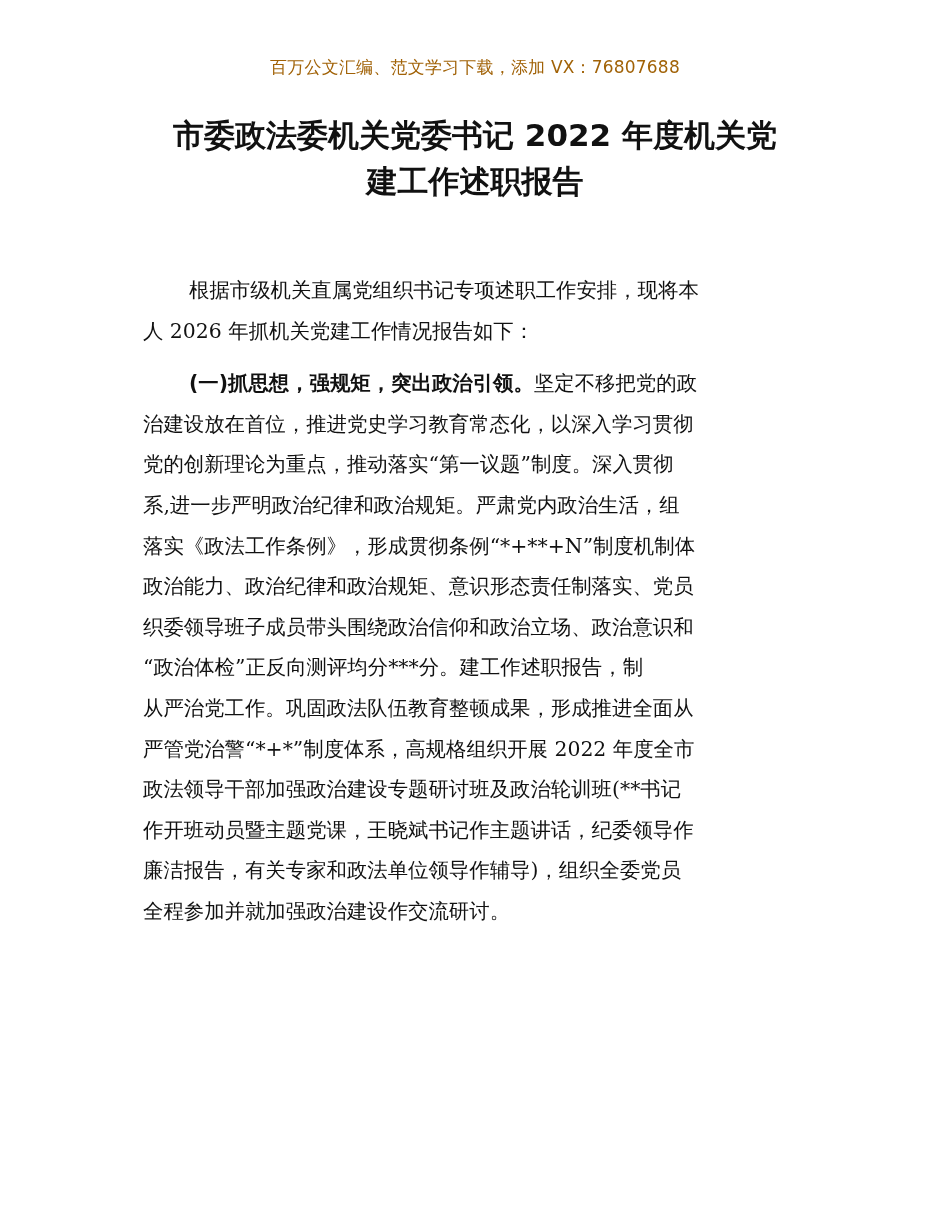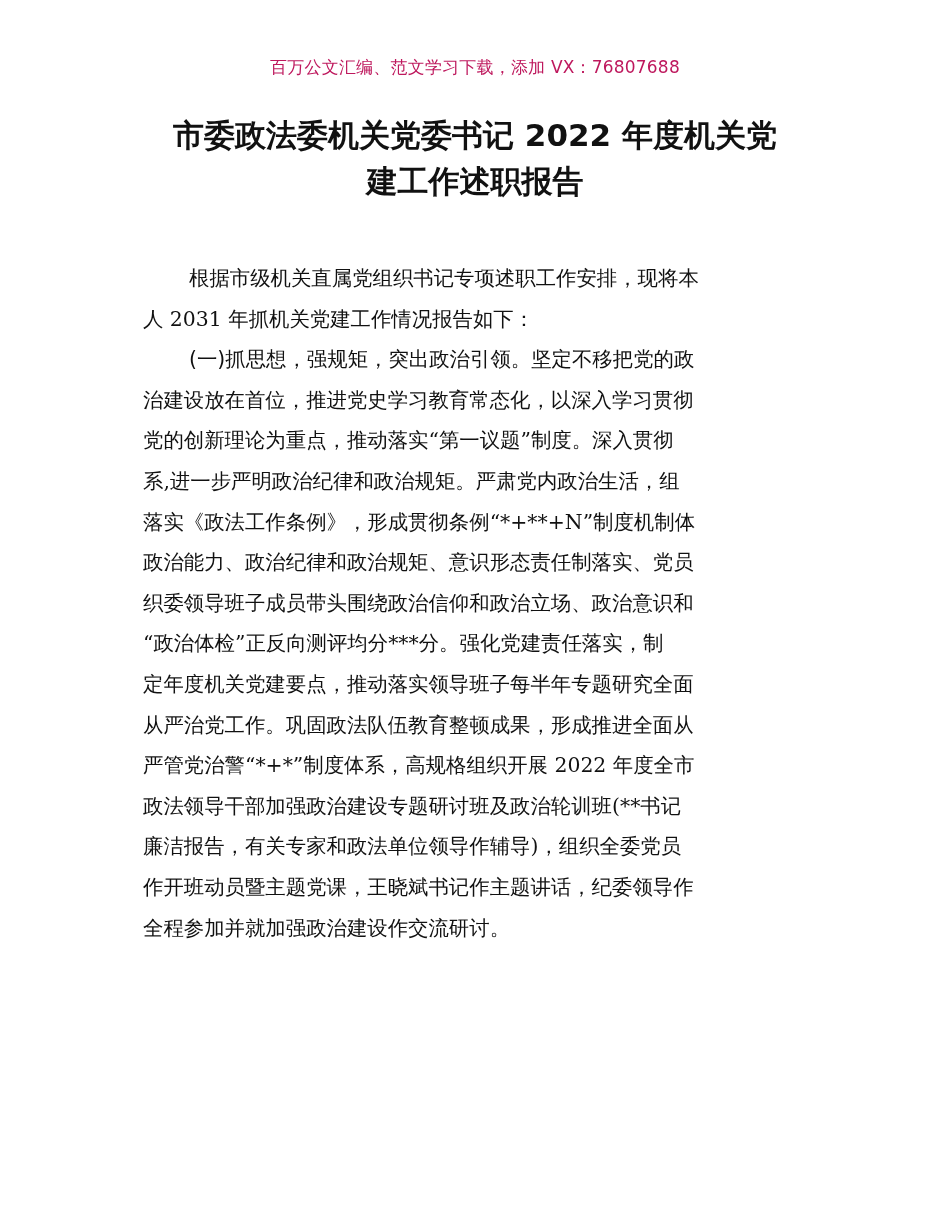--- a/index.html
+++ b/index.html
@@ -16,21 +16,21 @@
       color: #111111;
     }
     .watermark {
       position: absolute;
       top: 56px;
       left: 0;
       width: 950px;
       text-align: center;
       font-family: "DejaVu Sans", "Liberation Sans", sans-serif;
       font-size: 17px;
-      color: #be185d;
+      color: #a16207;
       letter-spacing: 0.2px;
     }
     .title {
       position: absolute;
       top: 112px;
       left: 0;
       width: 950px;
       text-align: center;
       font-family: "DejaVu Sans", "Liberation Sans", sans-serif;
       font-weight: bold;
@@ -45,59 +45,58 @@
       left: 143px;
       width: 680px;
       font-size: 20.4px;
       line-height: 40.6px;
     }
     .body-text .line {
       display: block;
       white-space: nowrap;
       height: 40.6px;
     }
-    .indent { padding-left: 46px; }
+    .indent { padding-left: 46px; margin-top: 12px; }
     .heading {
       font-family: "DejaVu Sans", "Liberation Sans", sans-serif;
       font-weight: bold;
       margin-top: 14px;
       margin-bottom: 14px;
     }
     .bold-lead {
       font-family: "DejaVu Sans", "Liberation Sans", sans-serif;
-      font-weight: normal;
+      font-weight: bold;
     }
   </style>
 </head>
 <body>
 
 <div class="watermark">百万公文汇编、范文学习下载，添加 VX：76807688</div>
 
 <div class="title">
   <span class="line">市委政法委机关党委书记 2022 年度机关党</span>
   <span class="line">建工作述职报告</span>
 </div>
 
 <div class="body-text">
   <div>
     <span class="line indent">根据市级机关直属党组织书记专项述职工作安排，现将本</span>
-    <span class="line">人 2031 年抓机关党建工作情况报告如下：</span>
+    <span class="line">人 2026 年抓机关党建工作情况报告如下：</span>
   </div>
 
 
   <div>
     <span class="line indent"><span class="bold-lead">(一)抓思想，强规矩，突出政治引领。</span><span>坚定不移把党的政</span></span>
     <span class="line">治建设放在首位，推进党史学习教育常态化，以深入学习贯彻</span>
     <span class="line">党的创新理论为重点，推动落实“第一议题”制度。深入贯彻</span>
     <span class="line">系,进一步严明政治纪律和政治规矩。严肃党内政治生活，组</span>
     <span class="line">落实《政法工作条例》，形成贯彻条例“*+**+N”制度机制体</span>
     <span class="line">政治能力、政治纪律和政治规矩、意识形态责任制落实、党员</span>
     <span class="line">织委领导班子成员带头围绕政治信仰和政治立场、政治意识和</span>
-    <span class="line">“政治体检”正反向测评均分***分。强化党建责任落实，制</span>
-    <span class="line">定年度机关党建要点，推动落实领导班子每半年专题研究全面</span>
+    <span class="line">“政治体检”正反向测评均分***分。建工作述职报告，制</span>
     <span class="line">从严治党工作。巩固政法队伍教育整顿成果，形成推进全面从</span>
     <span class="line">严管党治警“*+*”制度体系，高规格组织开展 2022 年度全市</span>
     <span class="line">政法领导干部加强政治建设专题研讨班及政治轮训班(**书记</span>
+    <span class="line">作开班动员暨主题党课，王晓斌书记作主题讲话，纪委领导作</span>
     <span class="line">廉洁报告，有关专家和政法单位领导作辅导)，组织全委党员</span>
-    <span class="line">作开班动员暨主题党课，王晓斌书记作主题讲话，纪委领导作</span>
     <span class="line">全程参加并就加强政治建设作交流研讨。</span>
   </div>
 </div>
 
 </body></html>

